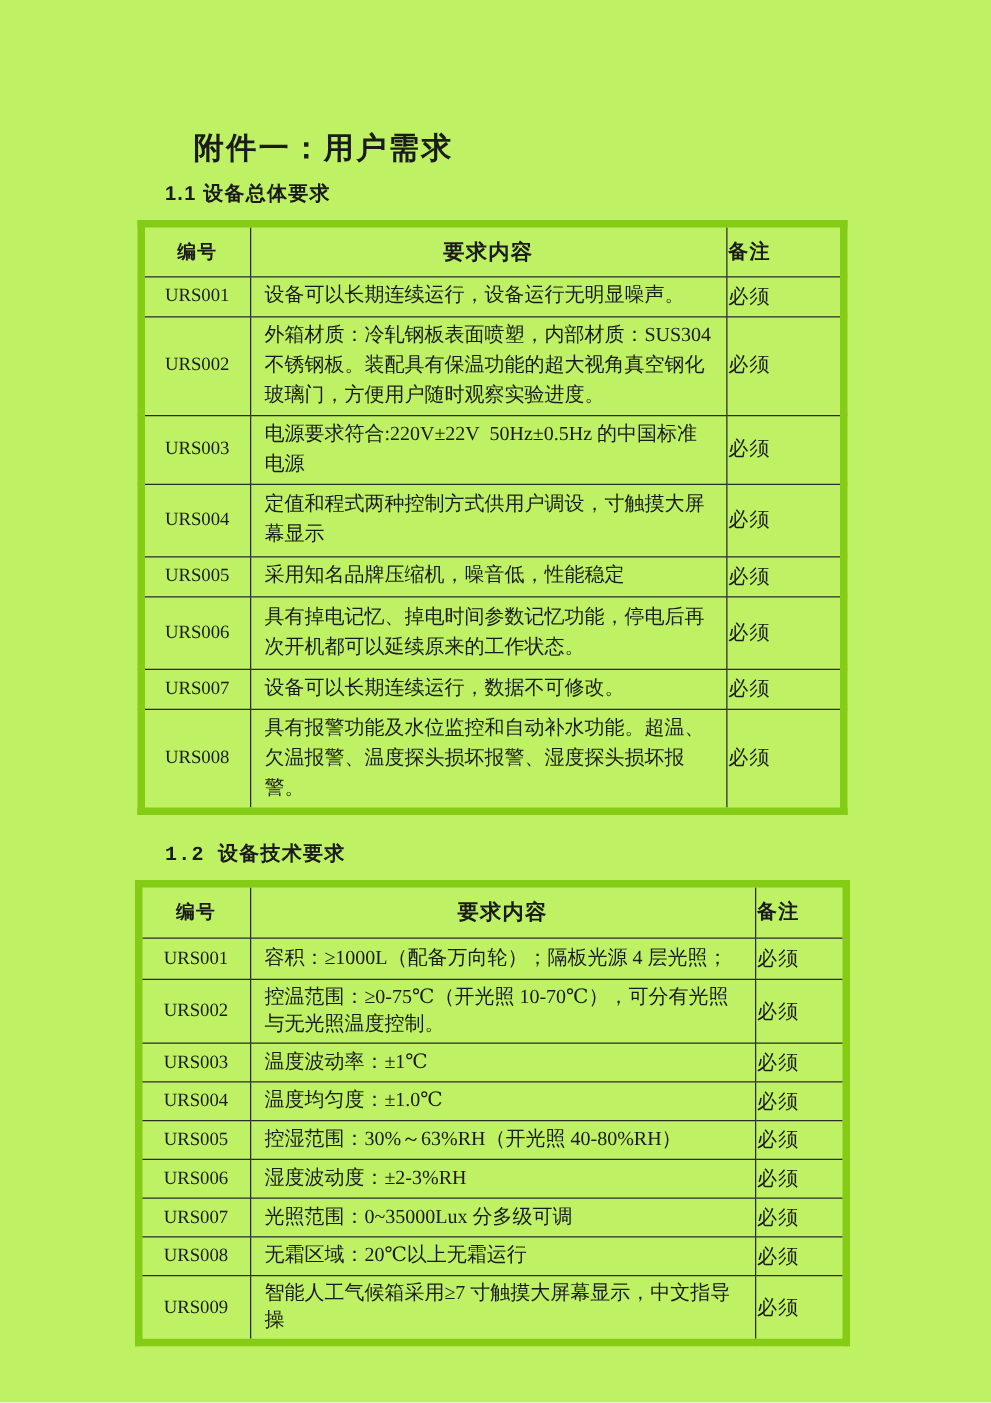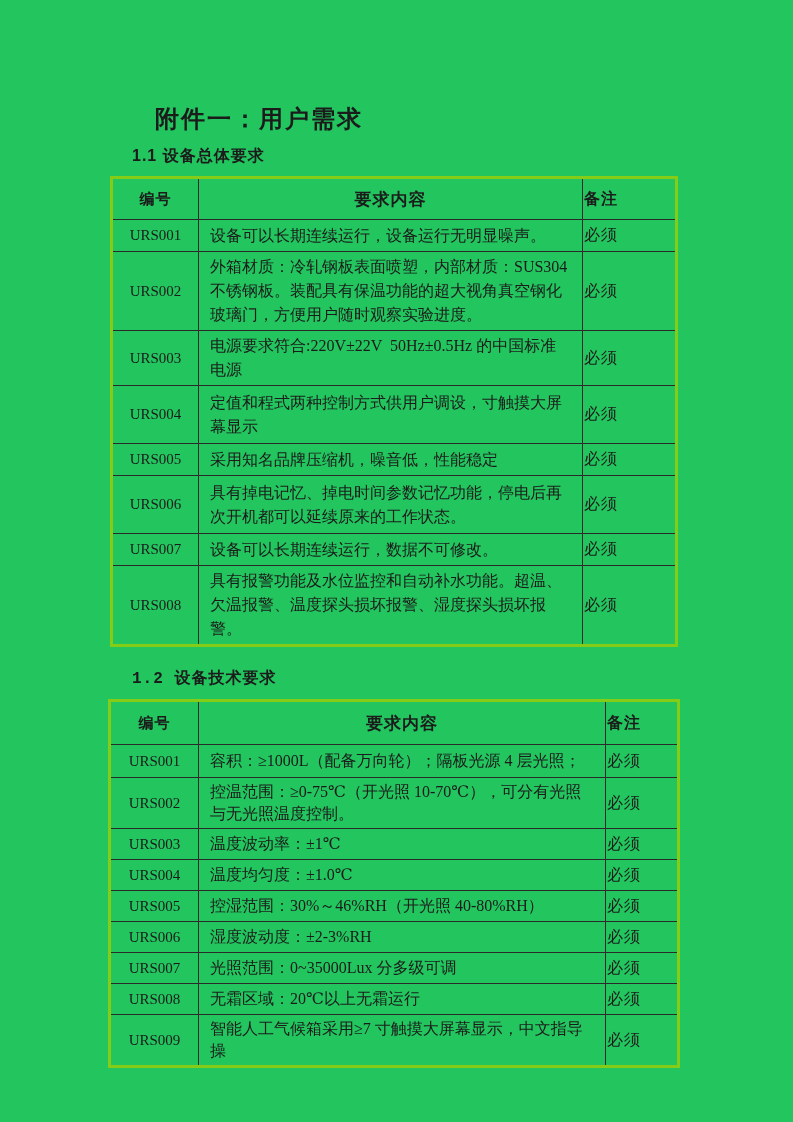--- a/index.html
+++ b/index.html
@@ -2,21 +2,21 @@
 <html><head>
 <meta charset="utf-8">
 <style>
   * { box-sizing: border-box; }
   html, body { margin: 0; padding: 0; background: #ffffff; }
 
   .page {
     position: relative;
     width: 793px;
     height: 1122px;
-    background: #22c55e;
+    background: #bef264;
     color: #1b1b1b;
     font-family: "Liberation Serif", "DejaVu Serif", serif;
     overflow: hidden;
   }
 
   .doc-title {
     margin: 0;
     padding: 104px 0 0 155px;
     font-family: "Liberation Sans", "DejaVu Sans", sans-serif;
     font-size: 24px;
@@ -30,21 +30,21 @@
     font-weight: 700;
     line-height: 20px;
   }
   .sec1   { margin: 19px 0 0 114px; font-size: 17px; letter-spacing: 1px; }
   .sec11  { margin: 12px 0 0 132px; font-size: 16px; letter-spacing: 1px; }
   .sec12  { margin: 22px 0 0 132px; font-size: 16px; letter-spacing: 1px; font-family: Liberation Mono, monospace; }
 
   table {
     border-collapse: collapse;
     table-layout: fixed;
-    border: 3px solid #84cc16;
+    border: 6px solid #84cc16;
   }
   .t1 { margin: 10px 0 0 110px; width: 568px; }
   .t2 { margin: 10px 0 0 108px; width: 572px; }
 
   th, td {
     border: 1px solid #2a2a2a;
     vertical-align: middle;
     overflow: hidden;
   }
 
@@ -156,21 +156,21 @@
         <td class="c2">温度波动率：±1℃</td>
         <td class="c3">必须</td>
       </tr>
       <tr style="height:31px">
         <td class="c1">URS004</td>
         <td class="c2">温度均匀度：±1.0℃</td>
         <td class="c3">必须</td>
       </tr>
       <tr style="height:31px">
         <td class="c1">URS005</td>
-        <td class="c2">控湿范围：30%～46%RH（开光照 40-80%RH）</td>
+        <td class="c2">控湿范围：30%～63%RH（开光照 40-80%RH）</td>
         <td class="c3">必须</td>
       </tr>
       <tr style="height:31px">
         <td class="c1">URS006</td>
         <td class="c2">湿度波动度：±2-3%RH</td>
         <td class="c3">必须</td>
       </tr>
       <tr style="height:31px">
         <td class="c1">URS007</td>
         <td class="c2">光照范围：0~35000Lux 分多级可调</td>

